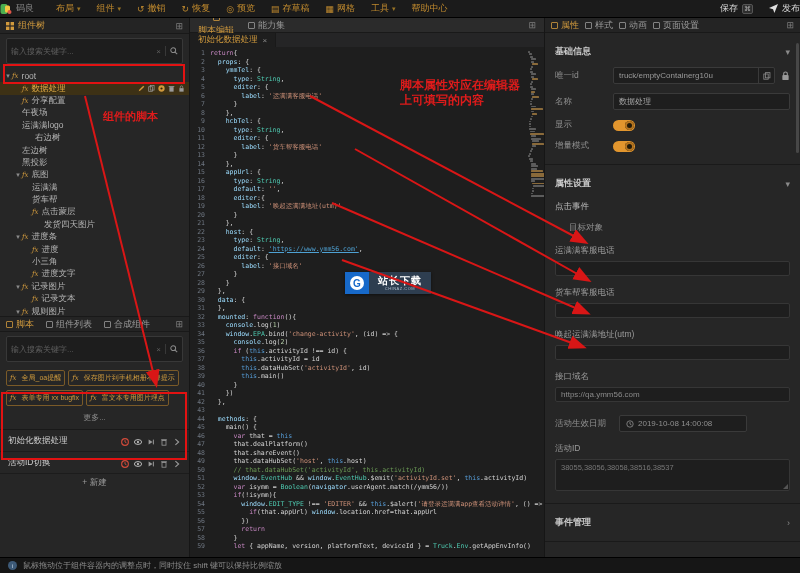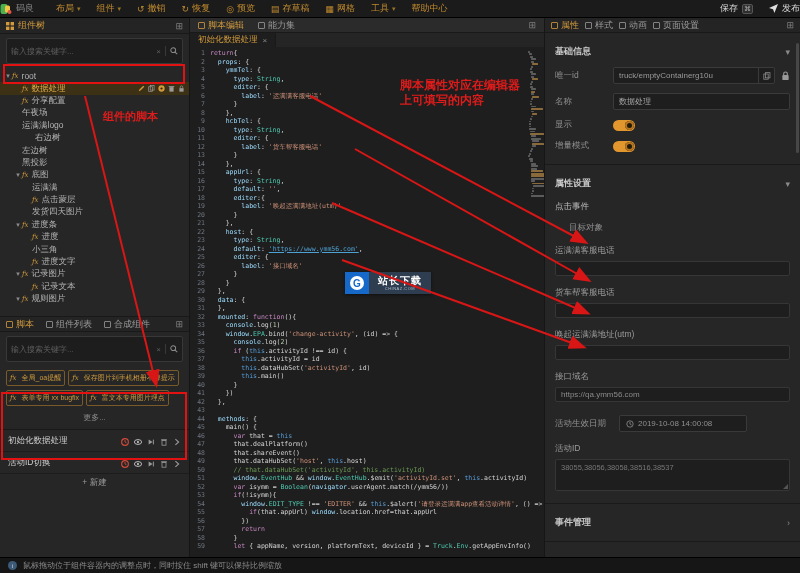--- a/index.html
+++ b/index.html
@@ -60,21 +60,21 @@
 
   .script-list { margin-top:4px; border-top:1px solid #191919; flex:none; }
   .script-row { height:22px; display:flex; align-items:center; padding:0 8px; border-bottom:1px solid #1c1c1c; }
   .script-name { color:#cfcfcf; font-size:8.5px; }
   .script-icons { margin-left:auto; display:flex; align-items:center; gap:5px; }
   .new-btn { height:18px; display:flex; align-items:center; justify-content:center; color:#9a9a9a; font-size:8.5px; cursor:pointer; }
 
   
   .mid-head { height:15px; background:#2b2b2b; border-bottom:1px solid #191919; display:flex; align-items:center; gap:14px; padding:0 8px; }
   .mid-tab { display:flex; align-items:center; gap:3px; font-size:9px; color:#9a9a9a; cursor:pointer; }
-  .mid-tab.active { color:#d19a3d; }
+  .mid-tab.active { color:#d19a3d;flex-direction:column; }
   .mid-tab .sq { width:7px; height:7px; border:1px solid currentColor; border-radius:1px; opacity:.8; }
   .file-tabs { height:14px; background:#252526; display:flex; align-items:stretch; }
   .file-tab { display:flex; align-items:center; gap:5px; background:#1e1e1e; color:#d19a3d; font-size:8.5px; padding:0 8px; border-right:1px solid #191919; }
   .file-tab .close { color:#8a8a8a; font-size:8px; cursor:pointer; }
 
   .code-wrap { position:relative; height:510px; overflow:hidden; background:#1e1e1e; padding-top:2px; }
   .code-line { display:flex; height:8.5px; line-height:8.5px; font-family:"DejaVu Sans Mono",monospace; font-size:6.5px; white-space:pre; }
   .code-line .ln { width:20px; flex:none; text-align:right; padding-right:5px; color:#6e7681; }
   .code-line .lc { color:#d4d4d4; }
   .lc .kw{color:#c586c0;} .lc .kw2{color:#569cd6;} .lc .prop{color:#9cdcfe;} .lc .str{color:#ce9178;}
@@ -288,24 +288,28 @@
           <span class="caret">▾</span>
           <span class="fxb">ƒx</span>
           <span>底图</span>
         </div>
         <div class="tree-row" style="padding-left: 24px;">
           <span class="caret"></span>
           <span>运满满</span>
         </div>
         <div class="tree-row" style="padding-left: 24px;">
           <span class="caret"></span>
+          <span>货车帮</span>
+        </div>
+        <div class="tree-row" style="padding-left: 24px;">
+          <span class="caret"></span>
           <span class="fxb">ƒx</span>
           <span>点击蒙层</span>
         </div>
-        <div class="tree-row" style="padding-left: 24px; text-align: right;">
+        <div class="tree-row" style="padding-left: 36px; text-align: right;">
           <span class="caret"></span>
           <span>发货四天图片</span>
         </div>
         <div class="tree-row" style="padding-left: 14px;">
           <span class="caret">▾</span>
           <span class="fxb">ƒx</span>
           <span>进度条</span>
         </div>
         <div class="tree-row" style="padding-left: 24px;">
           <span class="caret"></span>

